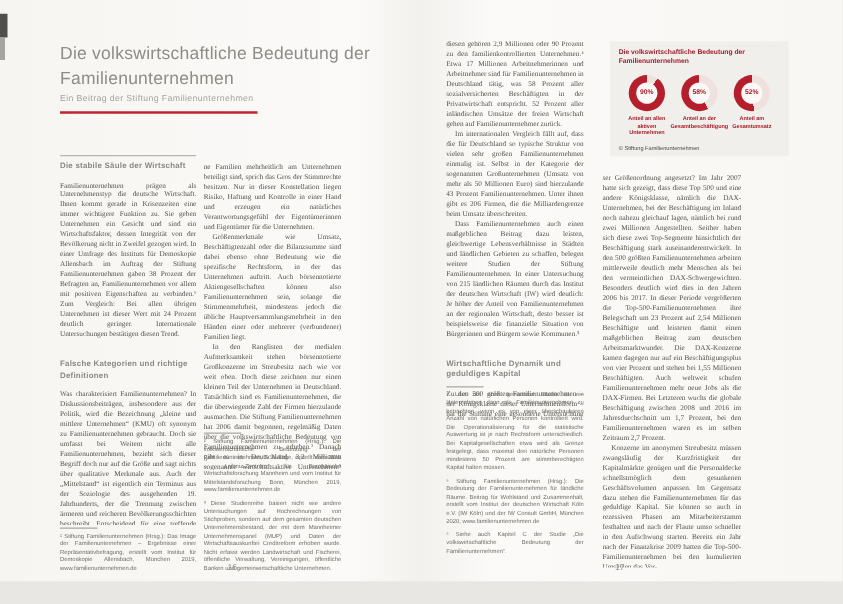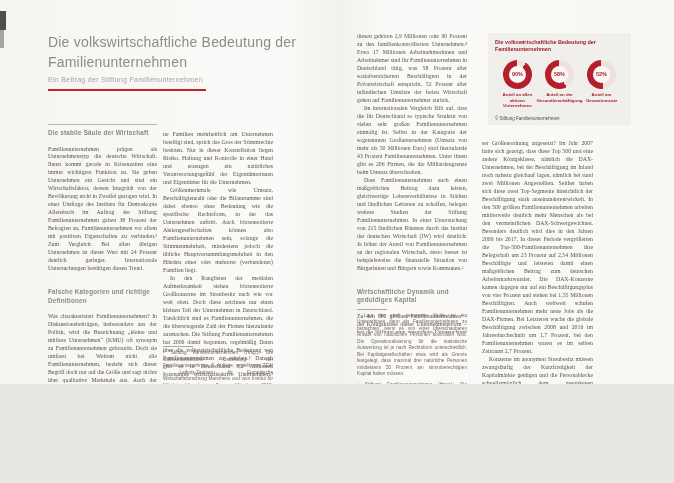--- a/index.html
+++ b/index.html
@@ -1,18 +1,18 @@
 <!DOCTYPE html>
 <html lang="de"><head>
 <meta charset="utf-8">
 <style>
   * { margin:0; padding:0; box-sizing:border-box; }
   html,body { width:674px; height:483px; }
   body { font-family:"Liberation Serif", serif; background:#e8e7e4; }
-  .spread { position:relative; width:674px; height:384px; overflow:hidden;
+  .spread { position:relative; width:674px; height:465px; overflow:hidden;
             background:linear-gradient(90deg,#f6f5f2 0%,#fbfaf8 42%,#f2f1ee 50%,#fbfaf8 58%,#f8f7f4 100%); }
 
   
   .spine-dark { position:absolute; left:0; top:11px; width:6px; height:19px; background:#4f4f4d; }
   .spine-light { position:absolute; left:0; top:30px; width:4px; height:18px; background:#a5a4a0; }
 
   
   .title { position:absolute; left:48px; top:33px; width:262px;
            font-family:"Liberation Sans", sans-serif; font-size:14px; line-height:1.42;
            color:#8e8c88; font-weight:normal; letter-spacing:.2px; }

